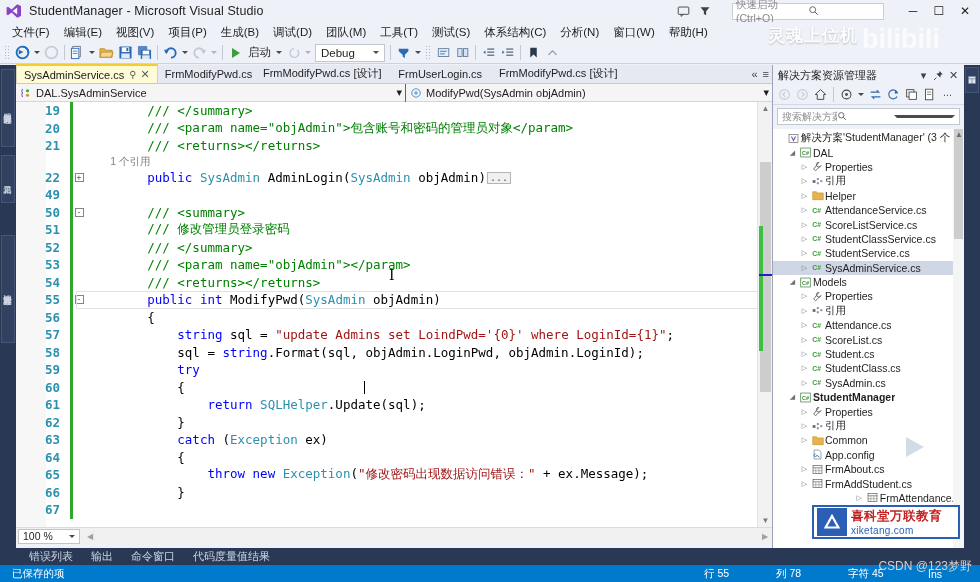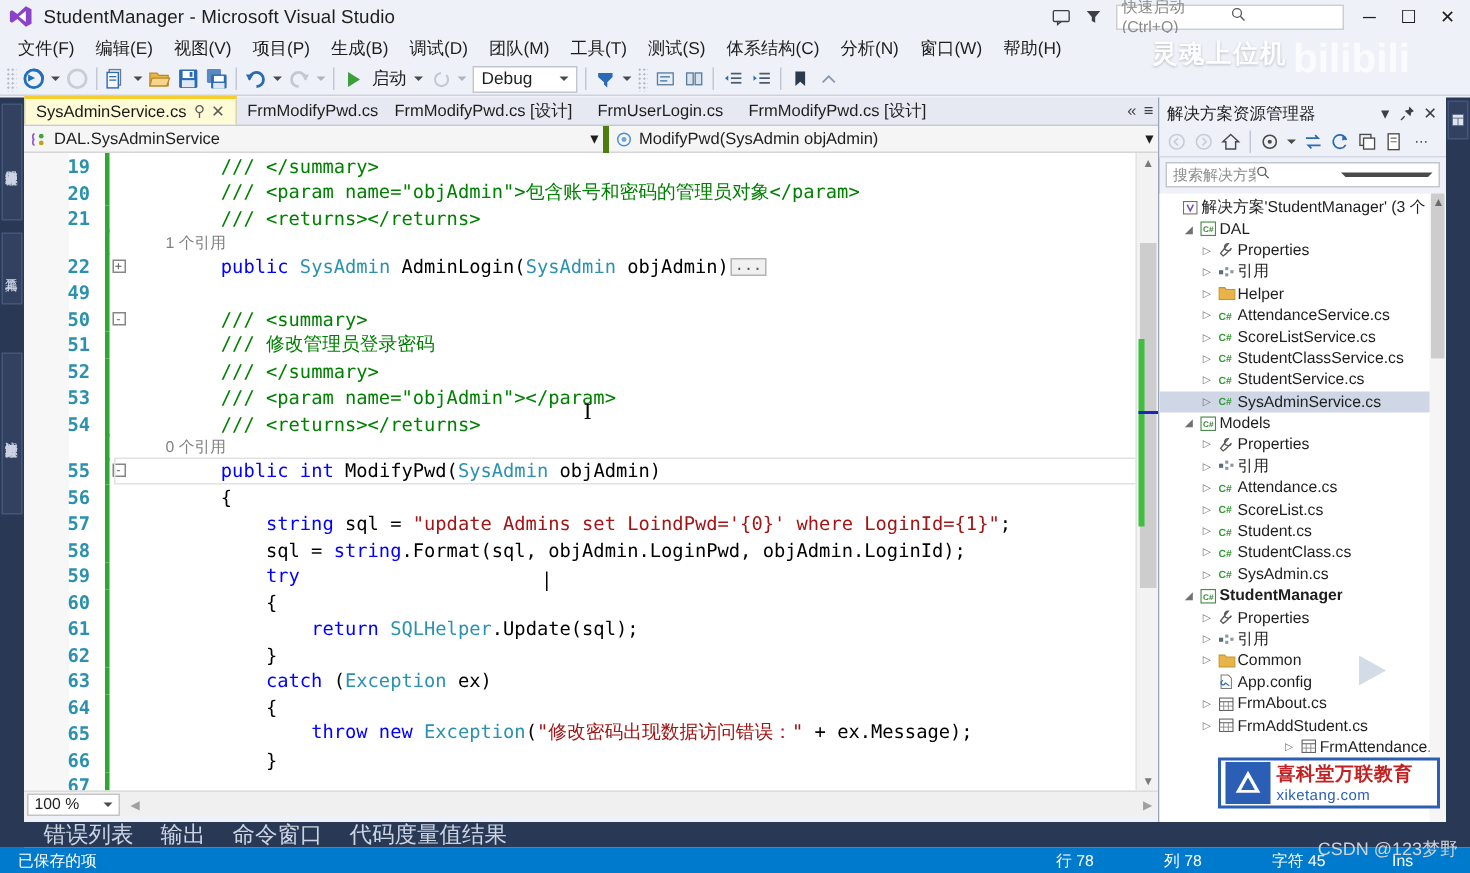--- a/index.html
+++ b/index.html
@@ -24,21 +24,21 @@
   }
   .vs-logo svg { display: block; }
   .title-text { font-size: 12.5px; color: #1e1e1e; letter-spacing: .1px; }
   .title-right { margin-left: auto; display: flex; align-items: center; height: 22px; }
   .tb-icon {
     width: 22px; height: 20px; display: flex; align-items: center; justify-content: center;
     color: #3f3f46;
   }
   .quick-launch {
     width: 152px; height: 17px; background: #fff; border: 1px solid #ccced0;
-    display: flex; align-items: center; margin: 0 4px; padding: 0 3px;
+    display: flex; align-items: center; margin: 0 16px; padding: 0 3px;
   }
   .quick-launch span { font-size: 10.5px; color: #8a8a8a; flex: 1; }
   .ql-mag { color: #5a5a5a; font-size: 11px; }
   .wbtn {
     width: 26px; height: 20px; display: flex; align-items: center; justify-content: center;
     font-size: 12px; color: #1e1e1e;
   }
   .wbtn:last-child { margin-right: 2px; }
 
   
@@ -109,21 +109,21 @@
   }
 
   
   .navbar {
     position: absolute; left: 16px; top: 84px; width: 756px; height: 18px;
     background: #f5f5f5; display: flex; align-items: center;
     border-bottom: 1px solid #d6d6d6;
   }
   .nav-combo {
     height: 18px; display: flex; align-items: center; font-size: 11px; color: #1e1e1e;
-    border-right: 4px solid #4d7c0f; padding-left: 4px; overflow: hidden;
+    border-right: 1px solid #4d7c0f; padding-left: 4px; overflow: hidden;
   }
   .nav-combo .ic { margin-right: 4px; display: flex; }
   .nav-combo .dd { margin-left: auto; margin-right: 3px; }
   .nav-left { width: 390px; }
   .nav-right { flex: 1; border-right: none; }
 
   
   .editor {
     position: absolute; left: 16px; top: 102px; width: 756px; height: 425px;
     background: #ffffff; overflow: hidden;
@@ -202,21 +202,21 @@
   }
   .hscroll { flex: 1; height: 15px; background: #f0f0f0; position: relative; margin-left: 3px; }
   .hscroll .arr { position: absolute; top: 0; width: 14px; height: 15px; display: flex;
                   align-items: center; justify-content: center; color: #a0a0a0; font-size: 8px; }
 
   
   .bottom-tabs {
     position: absolute; left: 0; top: 548px; width: 980px; height: 17px;
     background: #293955; display: flex; align-items: center; padding-left: 20px;
   }
-  .btab { font-size: 15px; color: #ccd4e4; padding: 0 9px; white-space: nowrap; }
+  .btab { font-size: 11px; color: #ccd4e4; padding: 0 9px; white-space: nowrap; }
 
   
   .statusbar {
     position: absolute; left: 0; top: 565px; width: 980px; height: 17px;
     background: #007acc; display: flex; align-items: center; color: #fff; font-size: 10.5px;
   }
   .status-left { padding-left: 12px; }
   .status-right { margin-left: auto; display: flex; align-items: center; }
   .status-right > span { display: inline-block; text-align: left; }
   .st-row { width: 72px; } .st-col { width: 72px; } .st-char { width: 80px; } .st-ins { width: 52px; }
@@ -539,21 +539,20 @@
         <div class="row"><span class="lnum">20</span><span class="changebar saved"></span><span class="glyph"></span><span class="ctext"><span>        </span><span class="cmt">/// &lt;param name="objAdmin"&gt;</span><span class="cmt">包含账号和密码的管理员对象</span><span class="cmt">&lt;/param&gt;</span></span></div>
         <div class="row"><span class="lnum">21</span><span class="changebar saved"></span><span class="glyph"></span><span class="ctext"><span>        </span><span class="cmt">/// &lt;returns&gt;&lt;/returns&gt;</span></span></div>
         <div class="row codelens-row"><span class="lnum"></span><span class="changebar saved"></span><span class="glyph"></span><span class="ctext lens">        1 个引用</span></div>
         <div class="row"><span class="lnum">22</span><span class="changebar saved"></span><span class="glyph"><span class="outline-box">+</span></span><span class="ctext"><span>        </span><span class="kw">public </span><span class="ty">SysAdmin </span><span>AdminLogin(</span><span class="ty">SysAdmin </span><span>objAdmin)</span><span class="collapsed-dots">...</span></span></div>
         <div class="row"><span class="lnum">49</span><span class="changebar saved"></span><span class="glyph"></span><span class="ctext"><span>        </span></span></div>
         <div class="row"><span class="lnum">50</span><span class="changebar saved"></span><span class="glyph"><span class="outline-box">-</span></span><span class="ctext"><span>        </span><span class="cmt">/// &lt;summary&gt;</span></span></div>
         <div class="row"><span class="lnum">51</span><span class="changebar saved"></span><span class="glyph"></span><span class="ctext"><span>        </span><span class="cmt">/// </span><span class="cmt">修改管理员登录密码</span></span></div>
         <div class="row"><span class="lnum">52</span><span class="changebar saved"></span><span class="glyph"></span><span class="ctext"><span>        </span><span class="cmt">/// &lt;/summary&gt;</span></span></div>
         <div class="row"><span class="lnum">53</span><span class="changebar saved"></span><span class="glyph"></span><span class="ctext"><span>        </span><span class="cmt">/// &lt;param name="objAdmin"&gt;&lt;/param&gt;</span></span></div>
         <div class="row"><span class="lnum">54</span><span class="changebar saved"></span><span class="glyph"></span><span class="ctext"><span>        </span><span class="cmt">/// &lt;returns&gt;&lt;/returns&gt;</span></span></div>
-        <div class="row codelens-row"><span class="lnum"></span><span class="changebar saved"></span><span class="glyph"></span><span class="ctext lens">        0 个引用</span></div>
         <div class="row"><span class="lnum">55</span><span class="changebar saved"></span><span class="glyph"><span class="outline-box">-</span></span><span class="ctext"><span>        </span><span class="kw">public int </span><span>ModifyPwd(</span><span class="ty">SysAdmin </span><span>objAdmin)</span></span><span class="caret-line"></span></div>
         <div class="row"><span class="lnum">56</span><span class="changebar saved"></span><span class="glyph"></span><span class="ctext"><span>        </span><span>{</span></span></div>
         <div class="row"><span class="lnum">57</span><span class="changebar saved"></span><span class="glyph"></span><span class="ctext"><span>            </span><span class="kw">string </span><span>sql = </span><span class="str">"update Admins set LoindPwd='{0}' where LoginId={1}"</span><span>;</span></span></div>
         <div class="row"><span class="lnum">58</span><span class="changebar saved"></span><span class="glyph"></span><span class="ctext"><span>            </span><span>sql = </span><span class="kw">string</span><span>.Format(sql, objAdmin.LoginPwd, objAdmin.LoginId);</span></span></div>
         <div class="row"><span class="lnum">59</span><span class="changebar saved"></span><span class="glyph"></span><span class="ctext"><span>            </span><span class="kw">try</span></span></div>
         <div class="row"><span class="lnum">60</span><span class="changebar saved"></span><span class="glyph"></span><span class="ctext"><span>            </span><span>{</span></span></div>
         <div class="row"><span class="lnum">61</span><span class="changebar saved"></span><span class="glyph"></span><span class="ctext"><span>                </span><span class="kw">return </span><span class="ty">SQLHelper</span><span>.Update(sql);</span></span></div>
         <div class="row"><span class="lnum">62</span><span class="changebar saved"></span><span class="glyph"></span><span class="ctext"><span>            </span><span>}</span></span></div>
         <div class="row"><span class="lnum">63</span><span class="changebar saved"></span><span class="glyph"></span><span class="ctext"><span>            </span><span class="kw">catch </span><span>(</span><span class="ty">Exception</span><span> ex)</span></span></div>
         <div class="row"><span class="lnum">64</span><span class="changebar saved"></span><span class="glyph"></span><span class="ctext"><span>            </span><span>{</span></span></div>
@@ -588,21 +587,21 @@
   <div class="bottom-tabs" id="bottom-tabs">
       <span class="btab">错误列表</span>
       <span class="btab">输出</span>
       <span class="btab">命令窗口</span>
       <span class="btab">代码度量值结果</span>
     </div>
 
   <div class="statusbar">
     <span class="status-left">已保存的项</span>
     <span class="status-right">
-      <span class="st-row">行 78</span>
+      <span class="st-row">行 55</span>
       <span class="st-col">列 78</span>
       <span class="st-char">字符 45</span>
       <span class="st-ins">Ins</span>
     </span>
   </div>
 
   <div class="sol-panel">
     <div class="sol-header">
       <span class="sol-title">解决方案资源管理器</span>
       <span class="sol-hicon">▾</span>

